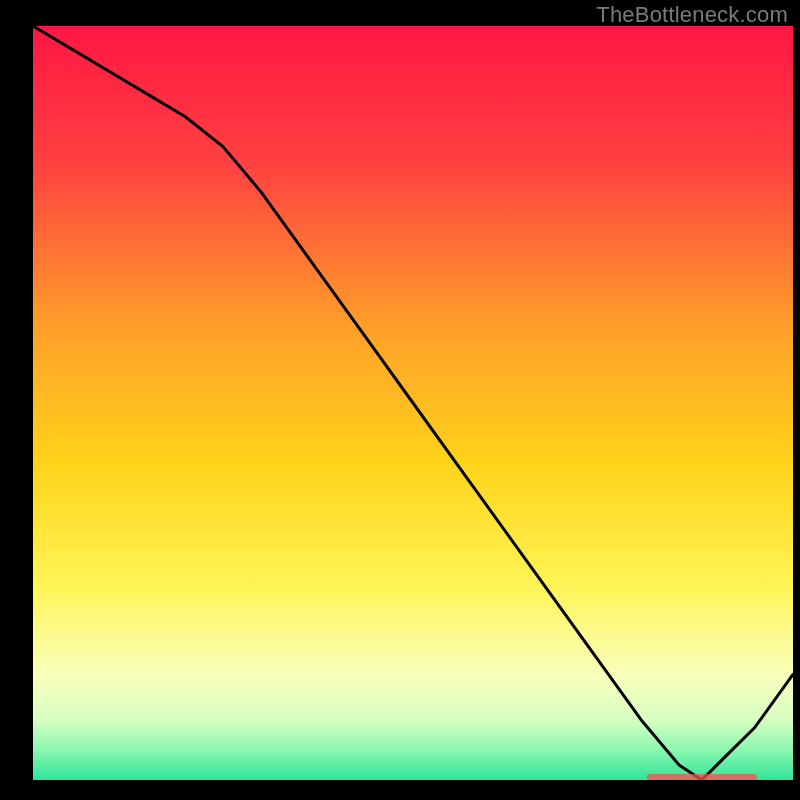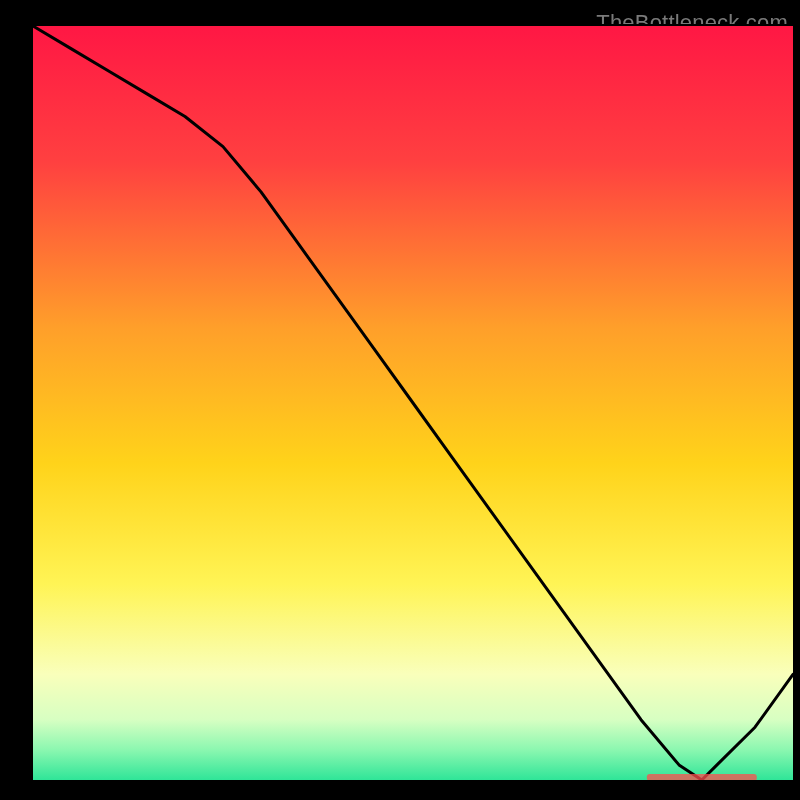--- a/index.html
+++ b/index.html
@@ -12,21 +12,21 @@
     font-family: Arial, Helvetica, sans-serif;
   }
   .wrapper {
     width: 800px;
     height: 800px;
     position: relative;
     background: #000000;
   }
   .watermark {
     position: absolute;
-    top: 10px;
+    top: 2px;
     right: 12px;
     color: #7a7a7a;
     font-size: 22px;
     letter-spacing: 0.2px;
     font-weight: 400;
     pointer-events: none;
   }
   svg {
     display: block;
     position: absolute;

